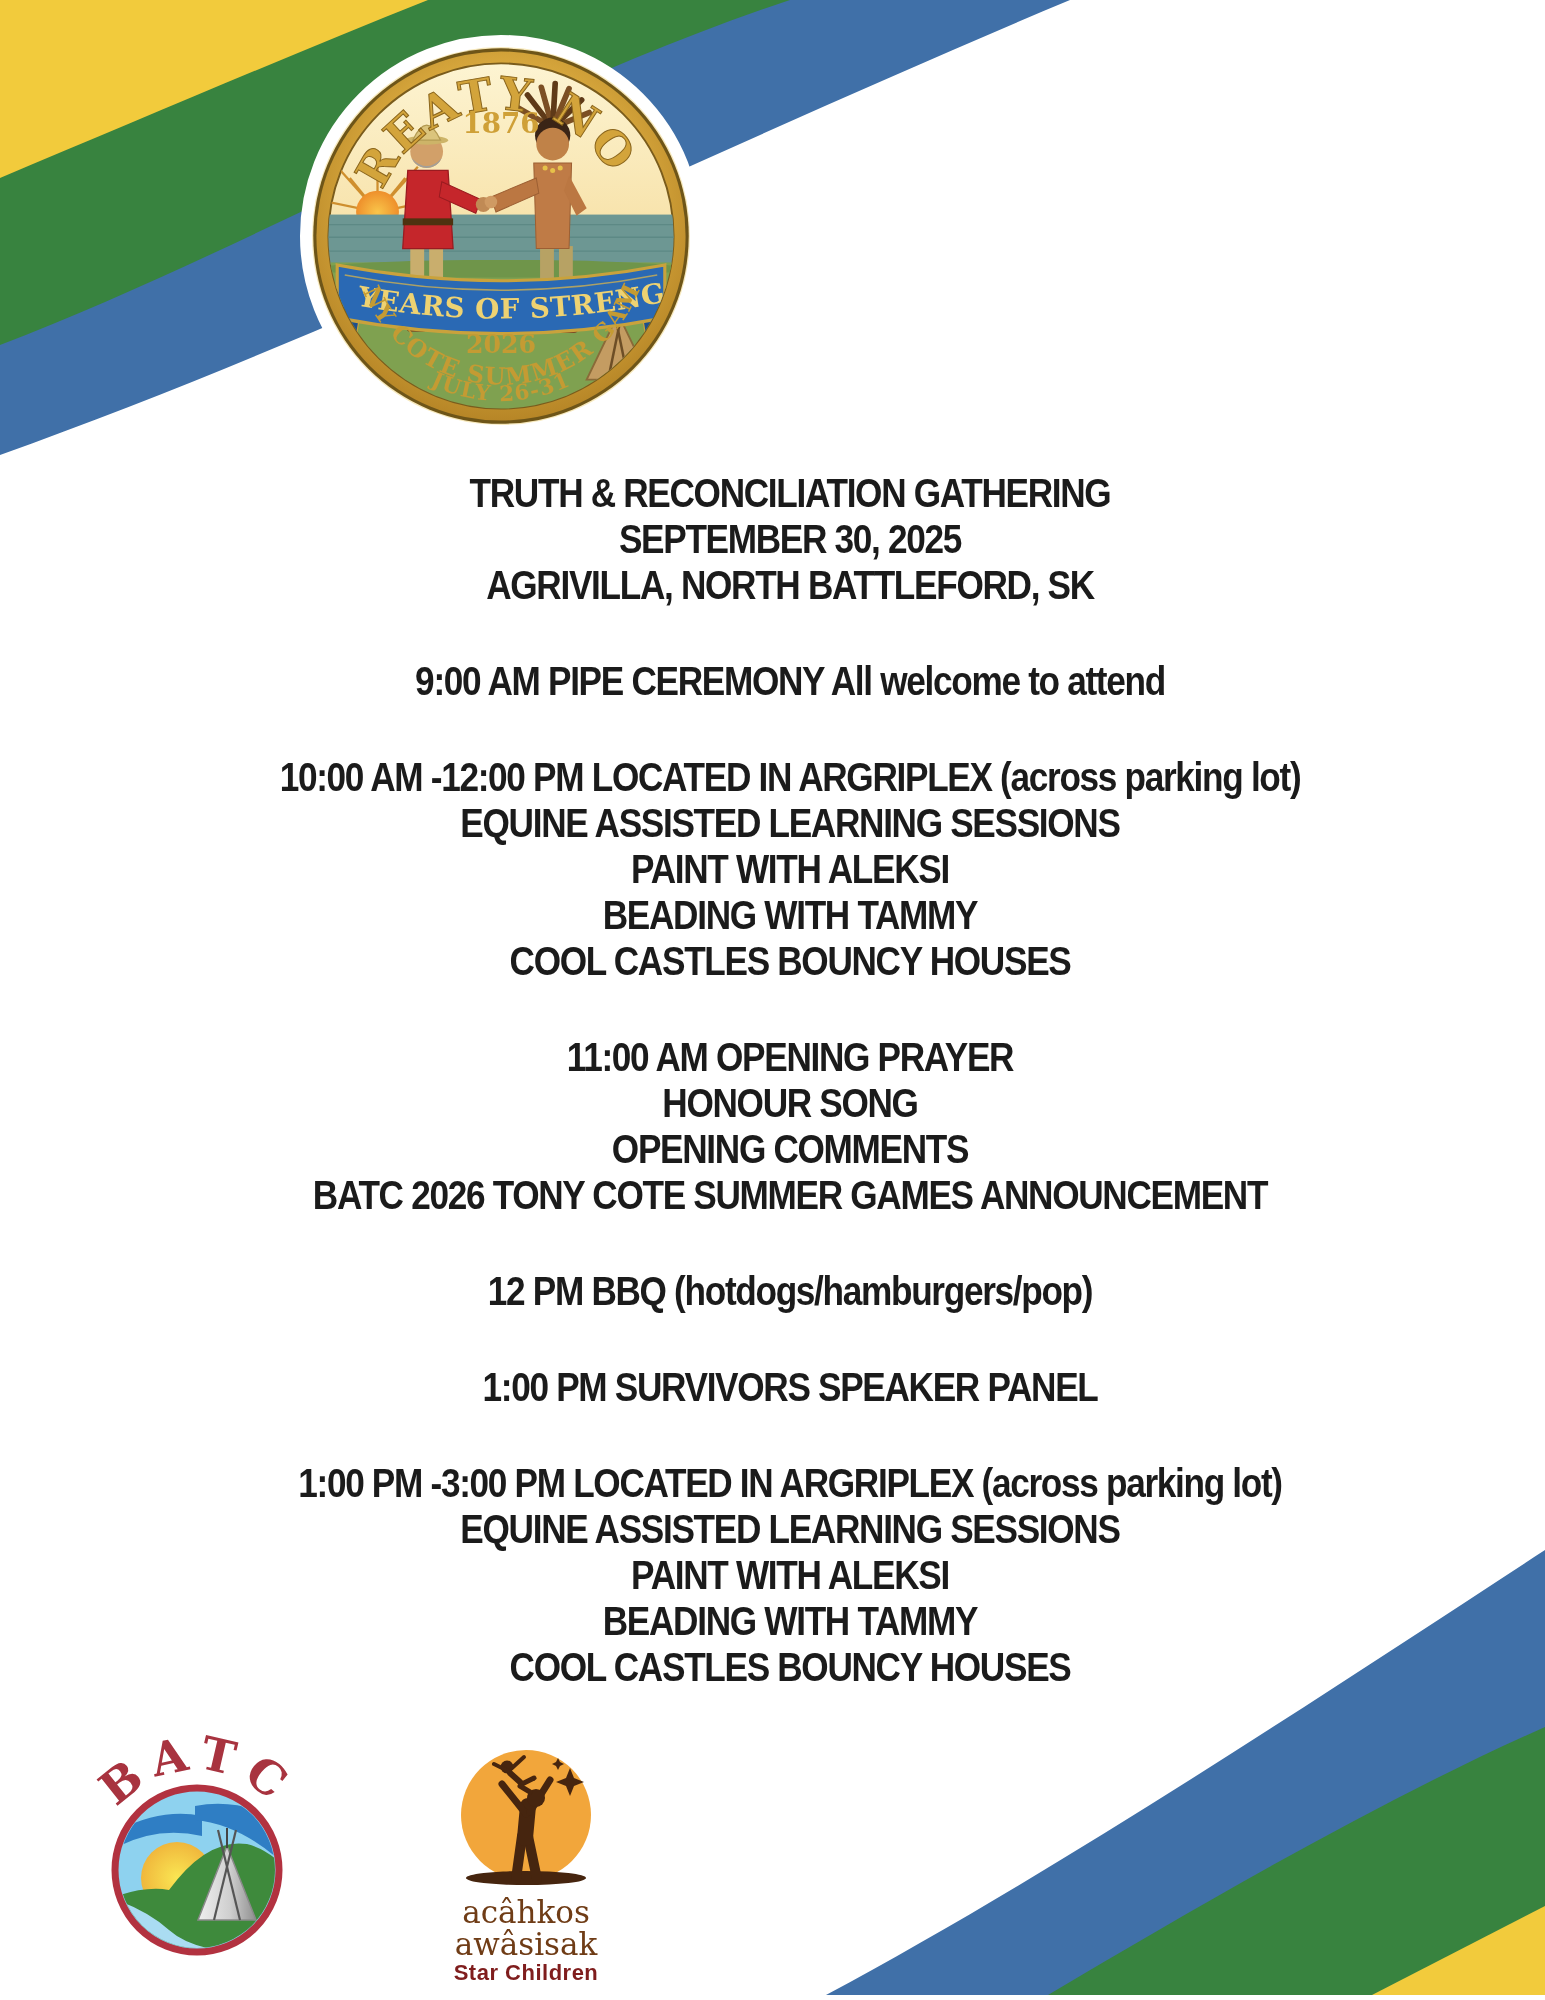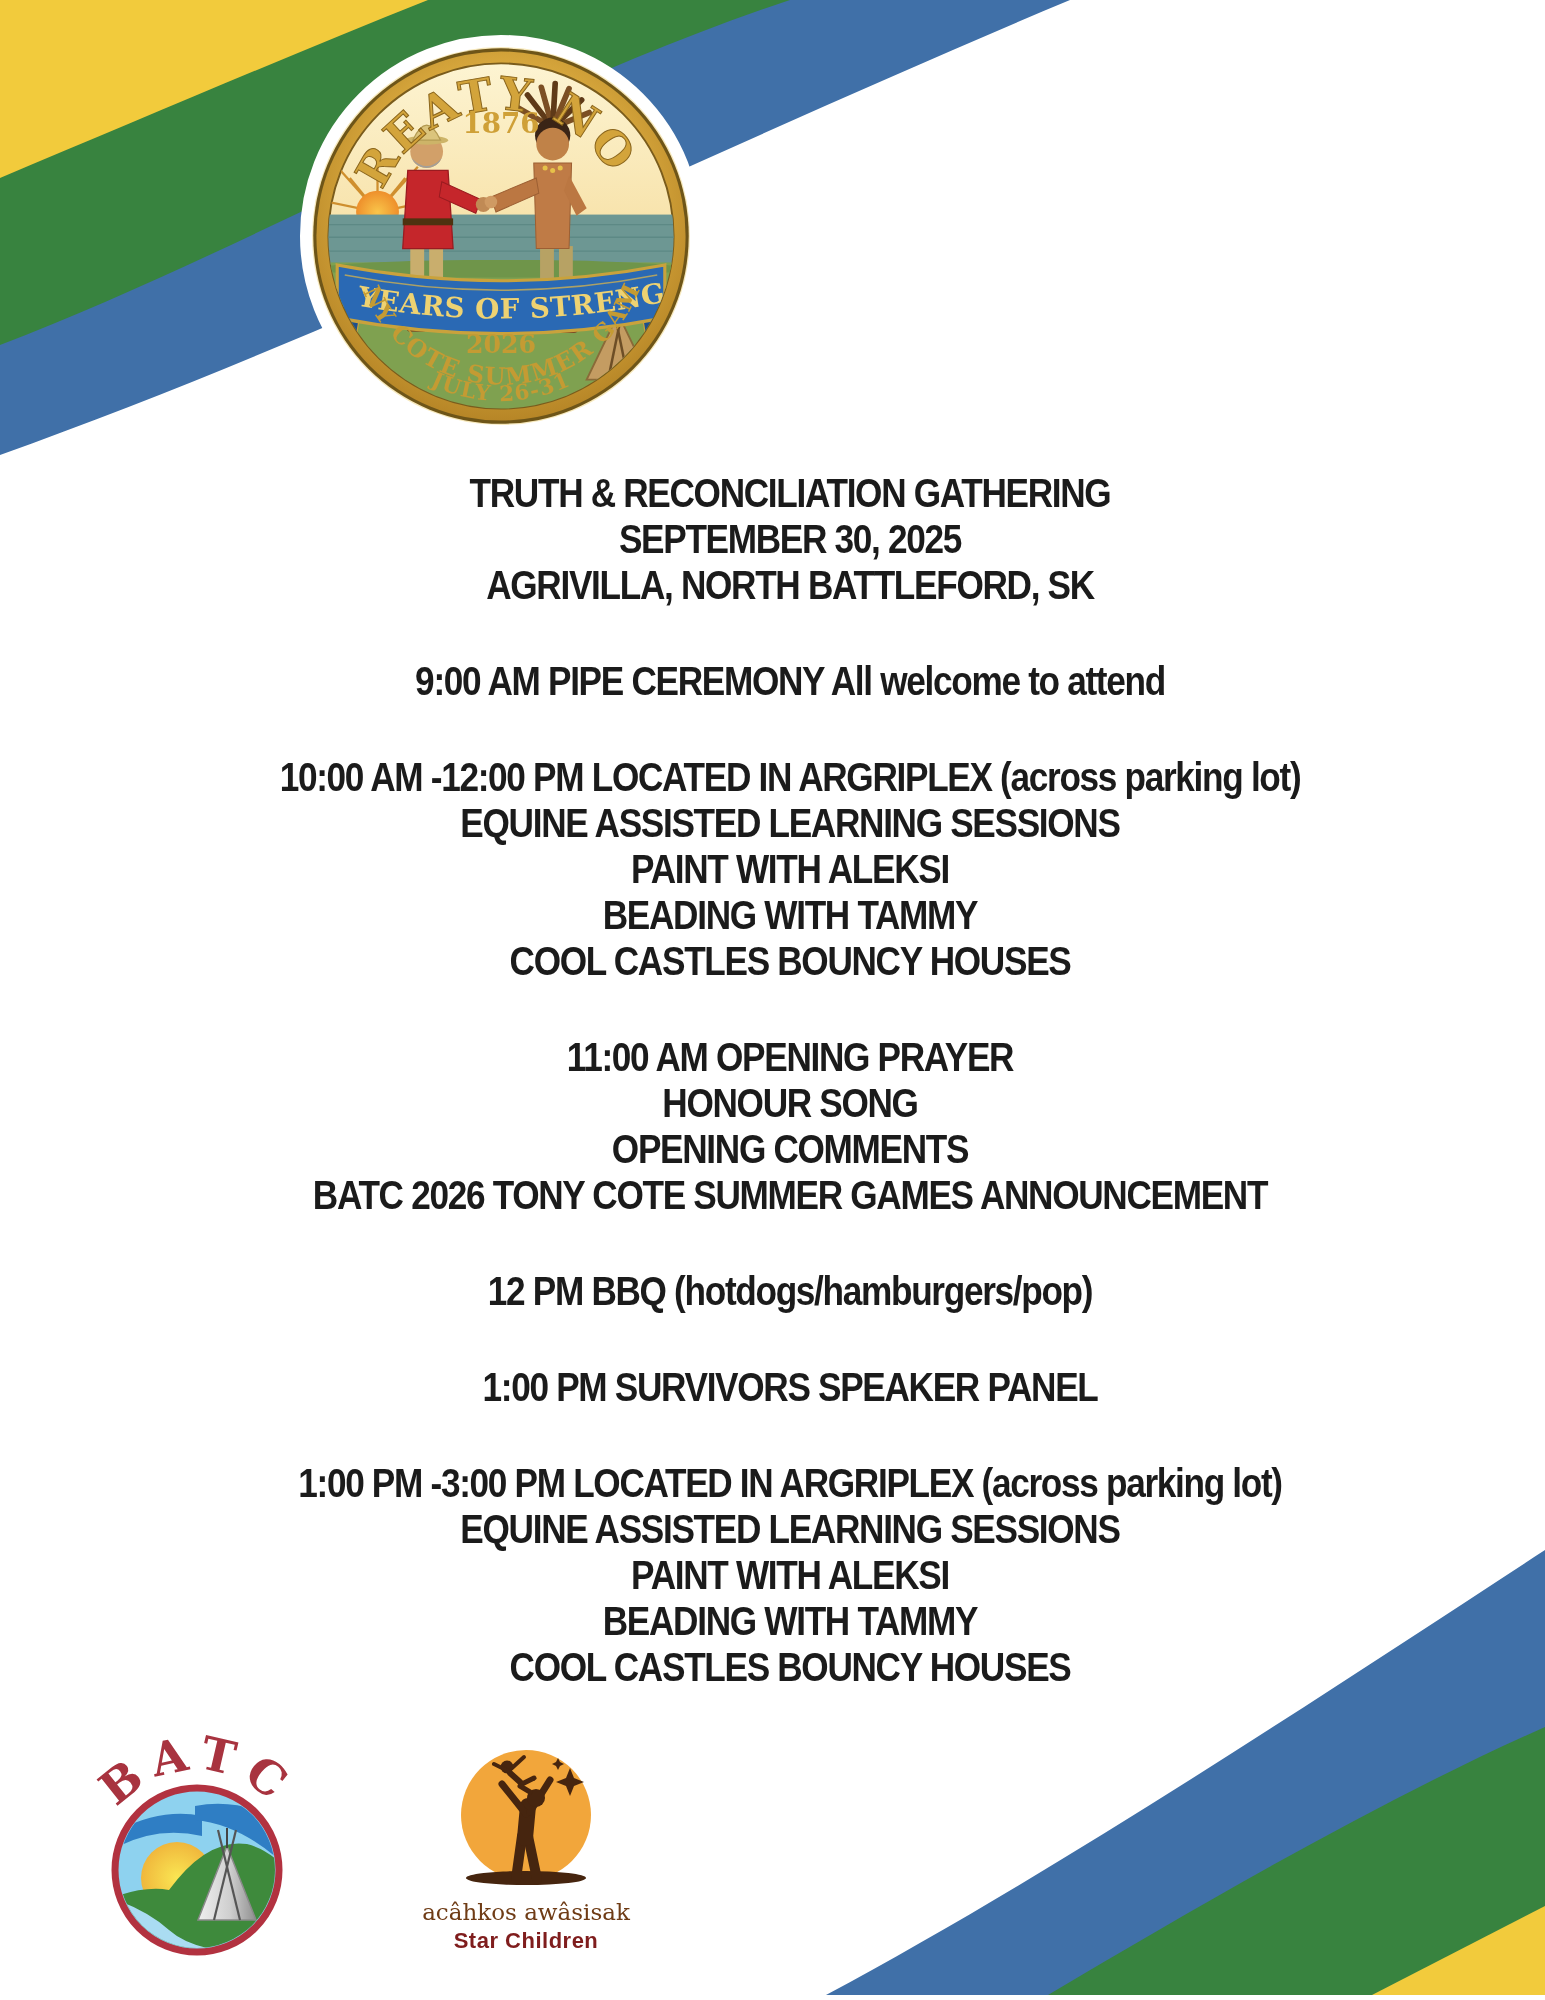--- a/index.html
+++ b/index.html
@@ -22,21 +22,21 @@
   .schedule-para{margin:0 0 50px 0;}
   .schedule-line{transform:scaleX(0.88);transform-origin:50% 50%;white-space:nowrap;}
 
   
   .batc{position:absolute;left:77px;top:1720px;width:240px;height:260px;}
   .batc svg{display:block;width:240px;height:260px;}
 
   
   .star{position:absolute;left:390px;top:1740px;width:272px;text-align:center;}
   .star svg{display:block;margin:0 auto;width:272px;height:150px;}
-  .star-cree{font-family:"DejaVu Serif",serif;font-size:23px;line-height:32px;color:#6f3c16;margin-top:6px;}
+  .star-cree{font-family:"DejaVu Serif",serif;font-size:31px;line-height:32px;color:#6f3c16;margin-top:6px;}
   .star-eng{font-weight:700;font-size:22px;line-height:26px;color:#7f1d1d;letter-spacing:0.5px;}
 </style>
 </head>
 <body>
 
 <div class="page">
 
   <svg class="swoosh" viewBox="0 0 1545 2000" aria-hidden="true">
 
     <path d="M 0,0 L 1070,0 C 700,155 350,330 0,455 Z" fill="#4070A8"></path>

